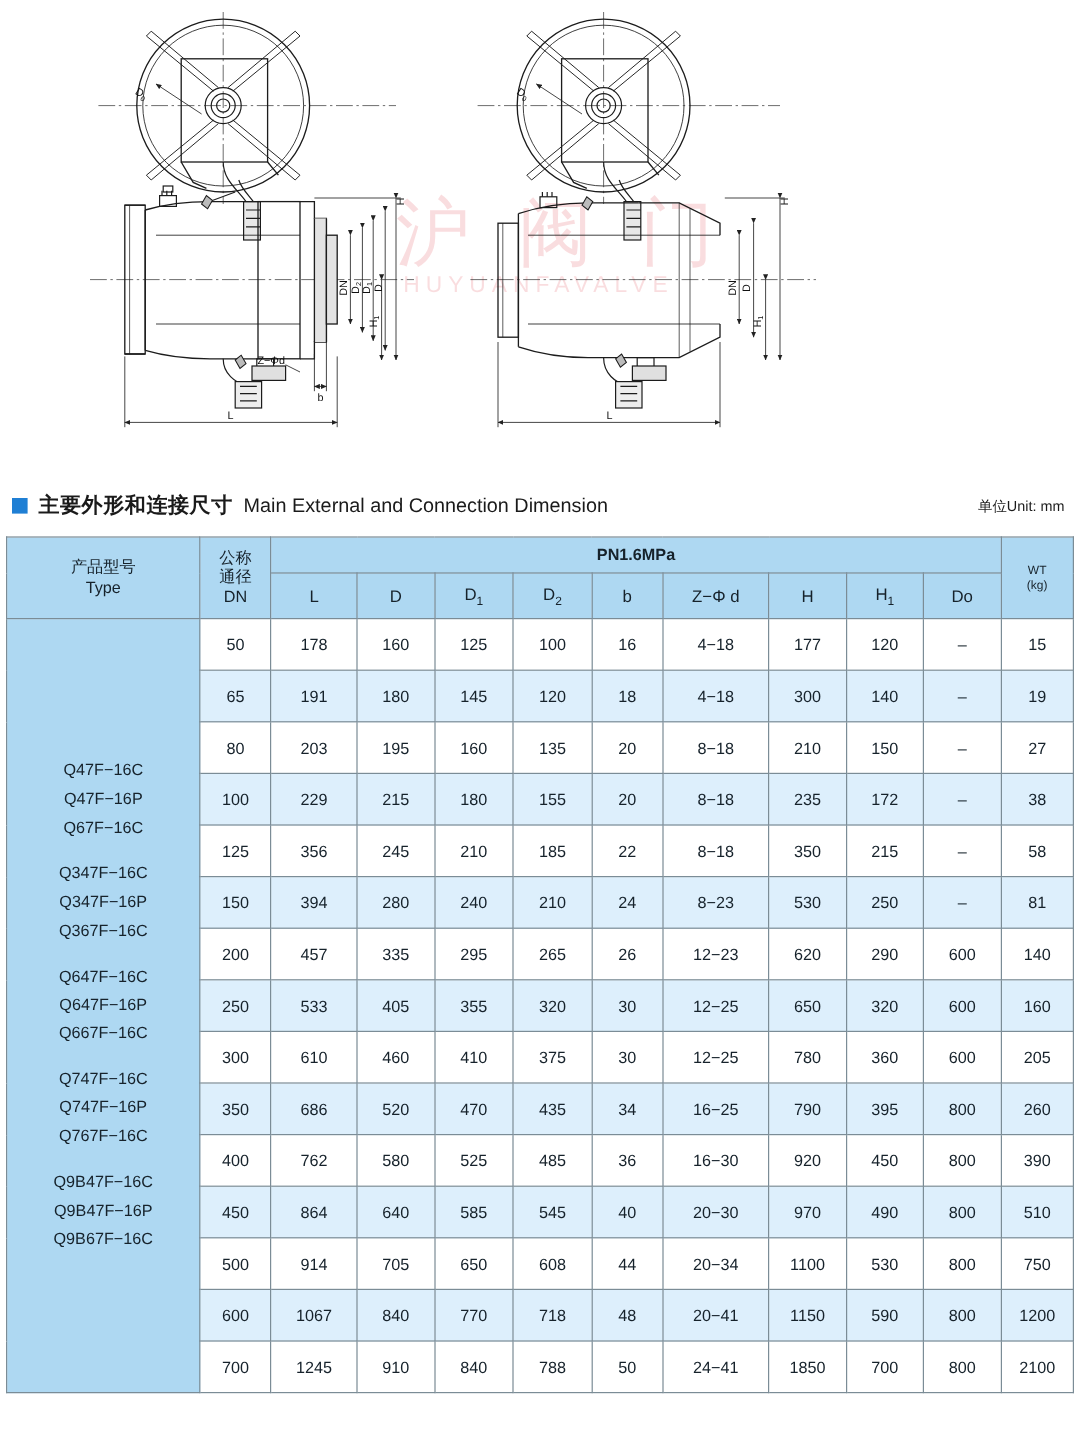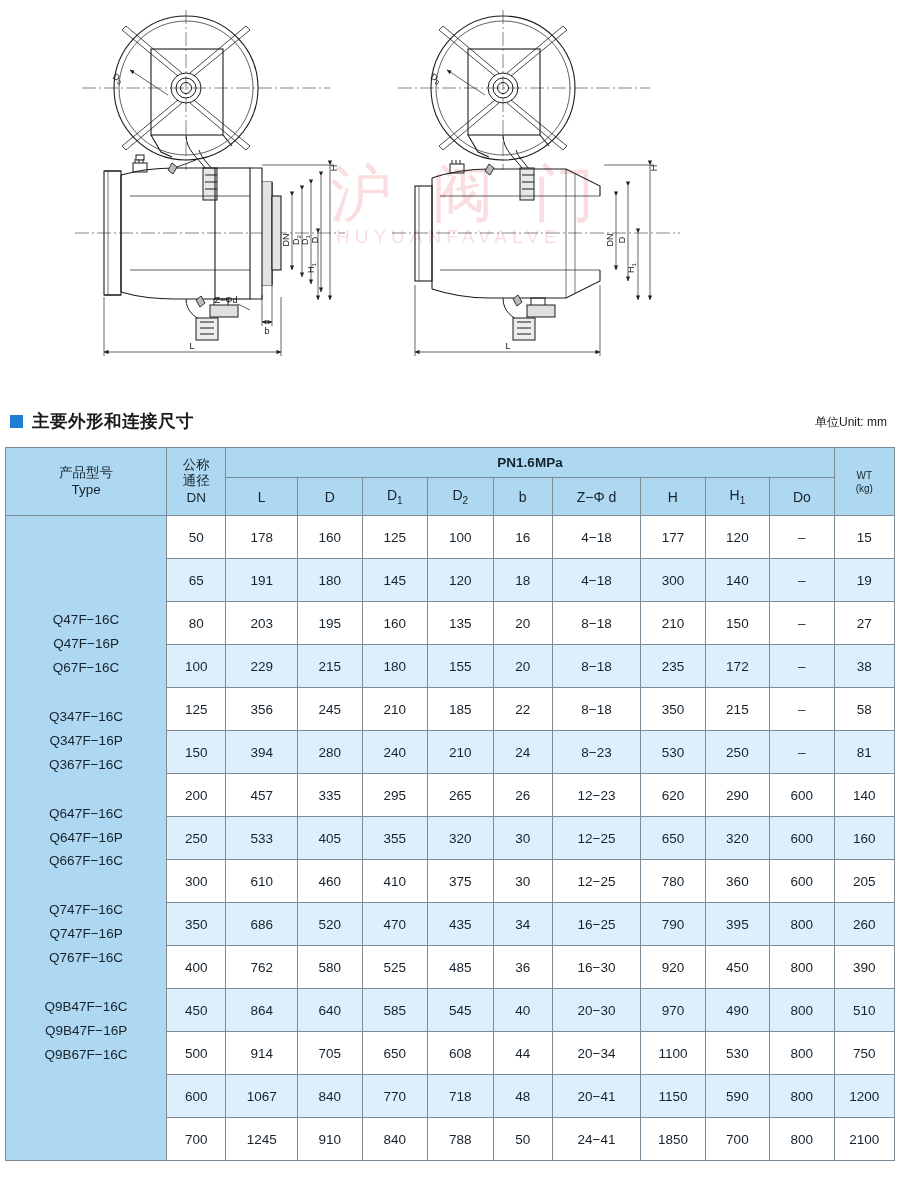--- a/index.html
+++ b/index.html
@@ -96,21 +96,21 @@
     background: #aed8f2;
     text-align: center;
     font-size: 13.5px;
     line-height: 1.05;
     color: #16222b;
   }
   .type-groups {
     display: flex;
     flex-direction: column;
     justify-content: center;
-    gap: 28px;
+    gap: 17px;
     padding: 6px 0;
   }
   .type-group { display: flex; flex-direction: column; gap: 3px; }
   .type-line { white-space: nowrap; line-height: 1.55; }
 
   tbody td.data {
     height: 43px;
     font-size: 13.5px;
     color: #16222b;
     background: #ffffff;
@@ -340,20 +340,21 @@
         <text x="634" y="268" transform="rotate(-90,634,268)" text-anchor="middle">H<tspan font-size="6" dy="2">1</tspan></text>
         <text x="508" y="349" text-anchor="middle">L</text>
       </g>
     </g>
   </svg>
 </div>
 
 <div class="section-title-row">
   <div class="blue-square"></div>
   <div class="title-cn">主要外形和连接尺寸</div>
+  <div class="title-en">Main External and Connection Dimension</div>
   <div class="unit-label">单位Unit: mm</div>
 </div>
 
 <div class="table-wrap">
   <table class="spec">
     <colgroup>
       <col style="width:155px">
       <col style="width:57px">
       <col style="width:69px">
       <col style="width:62px">

